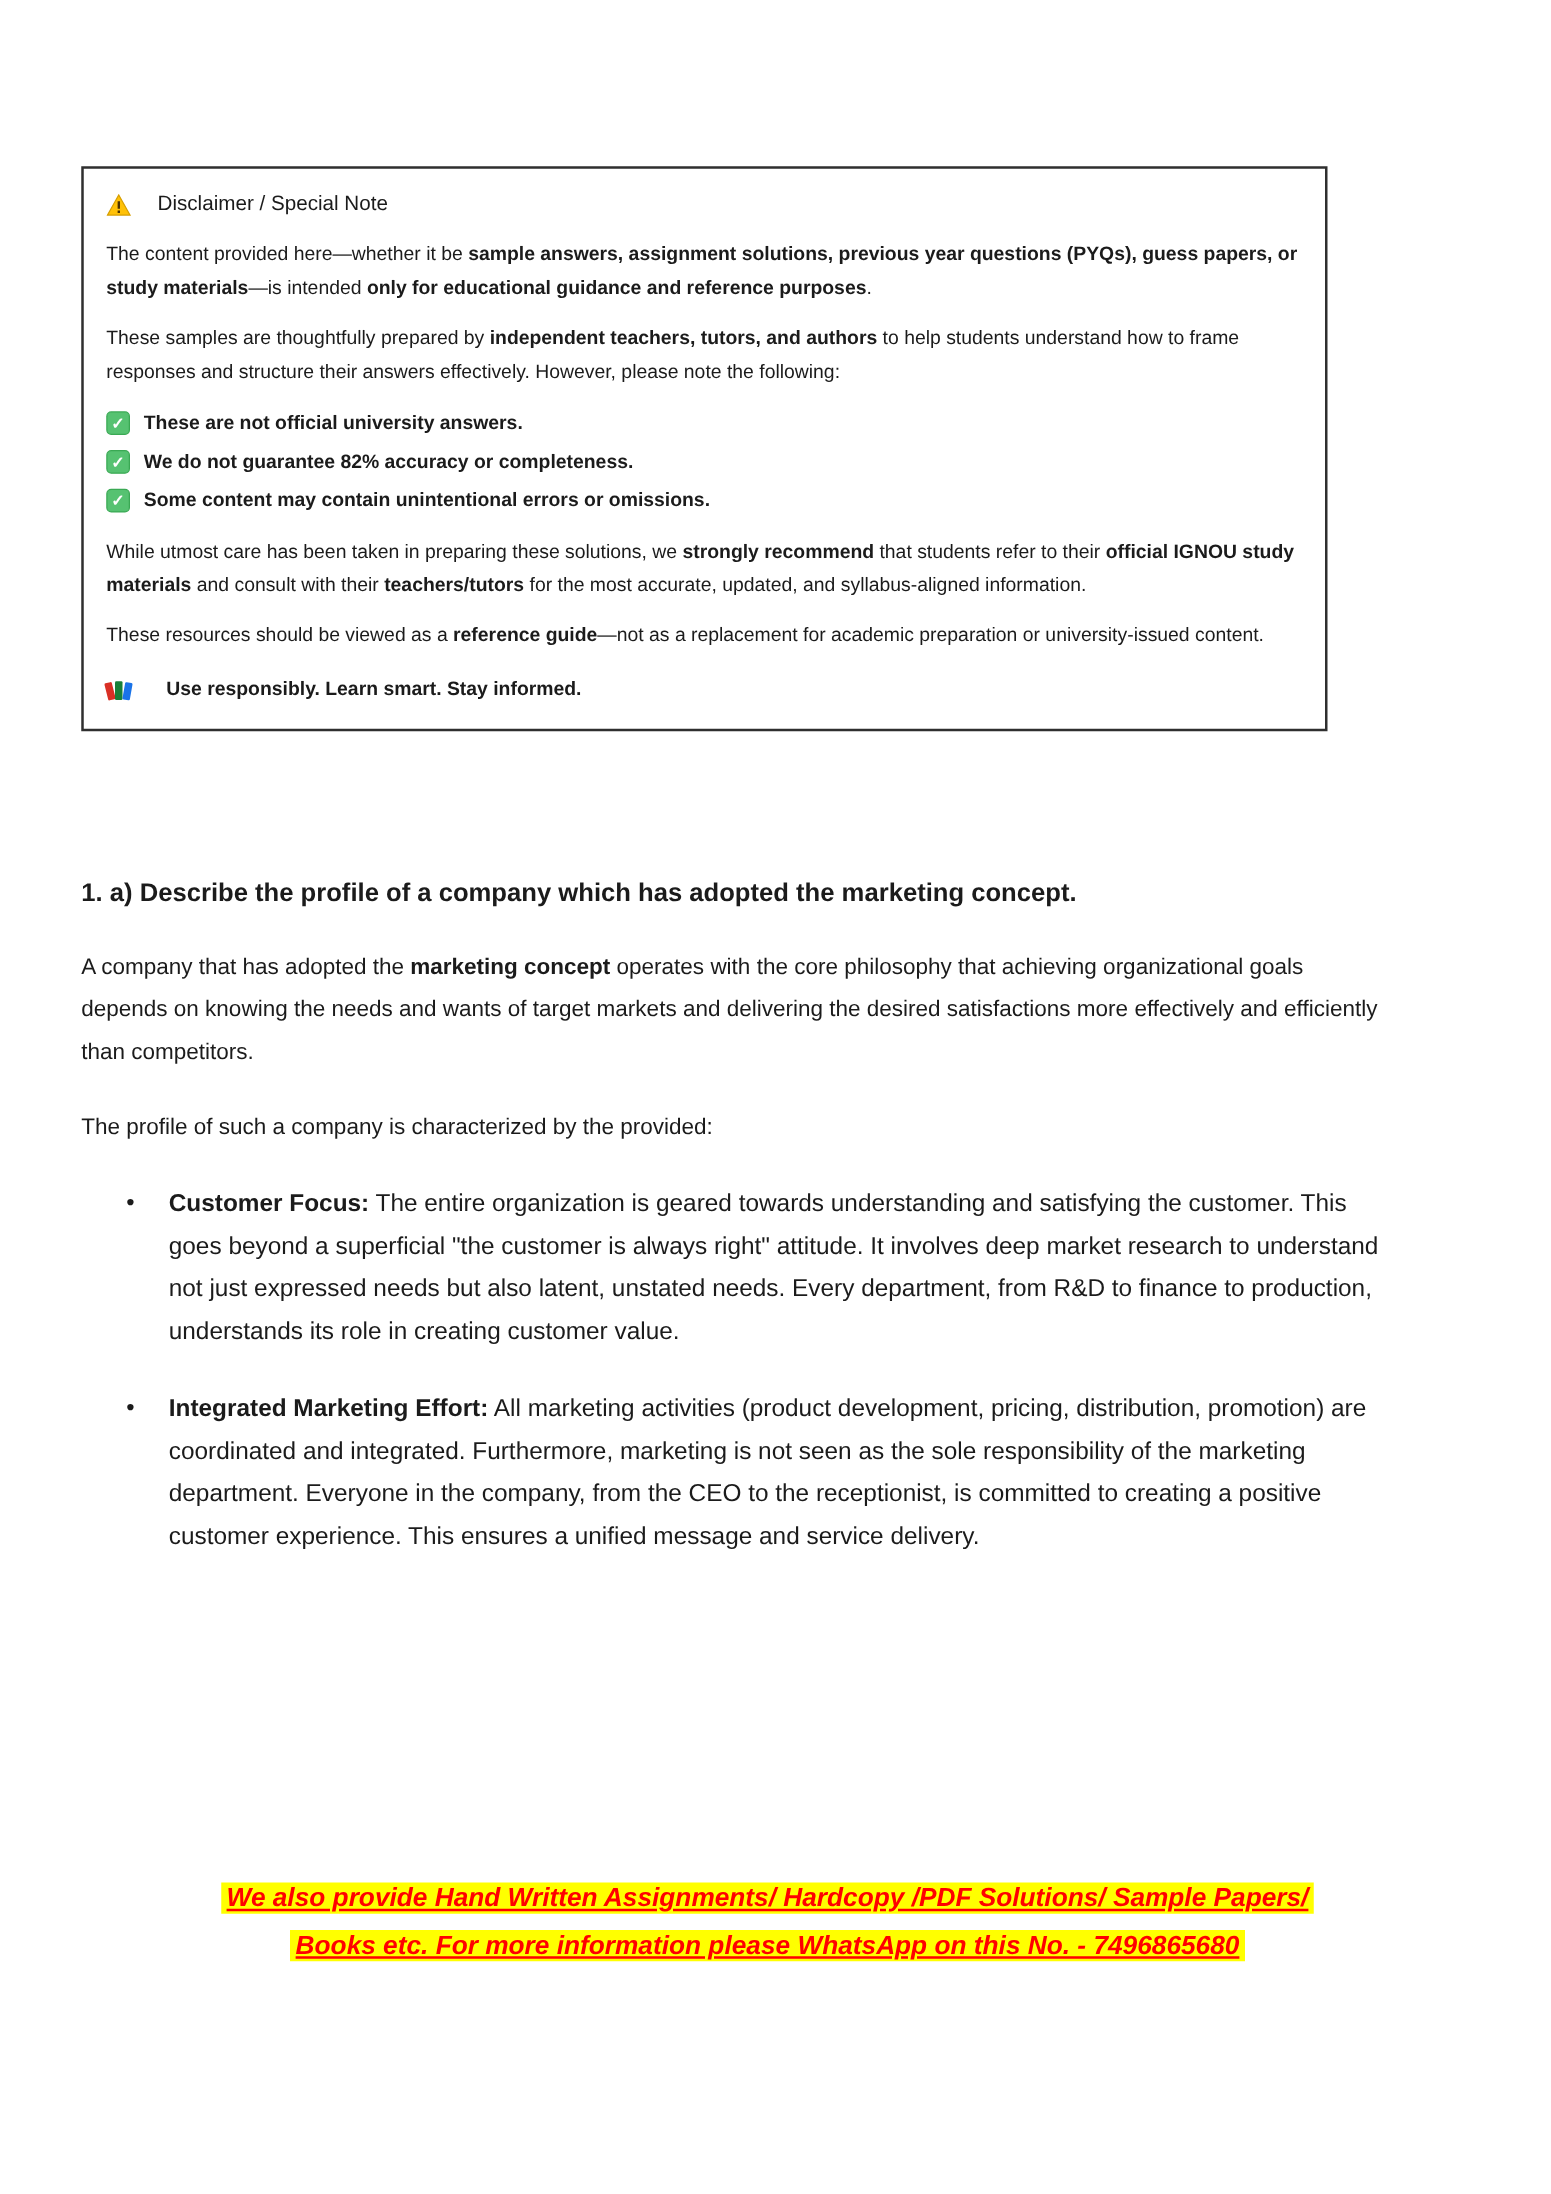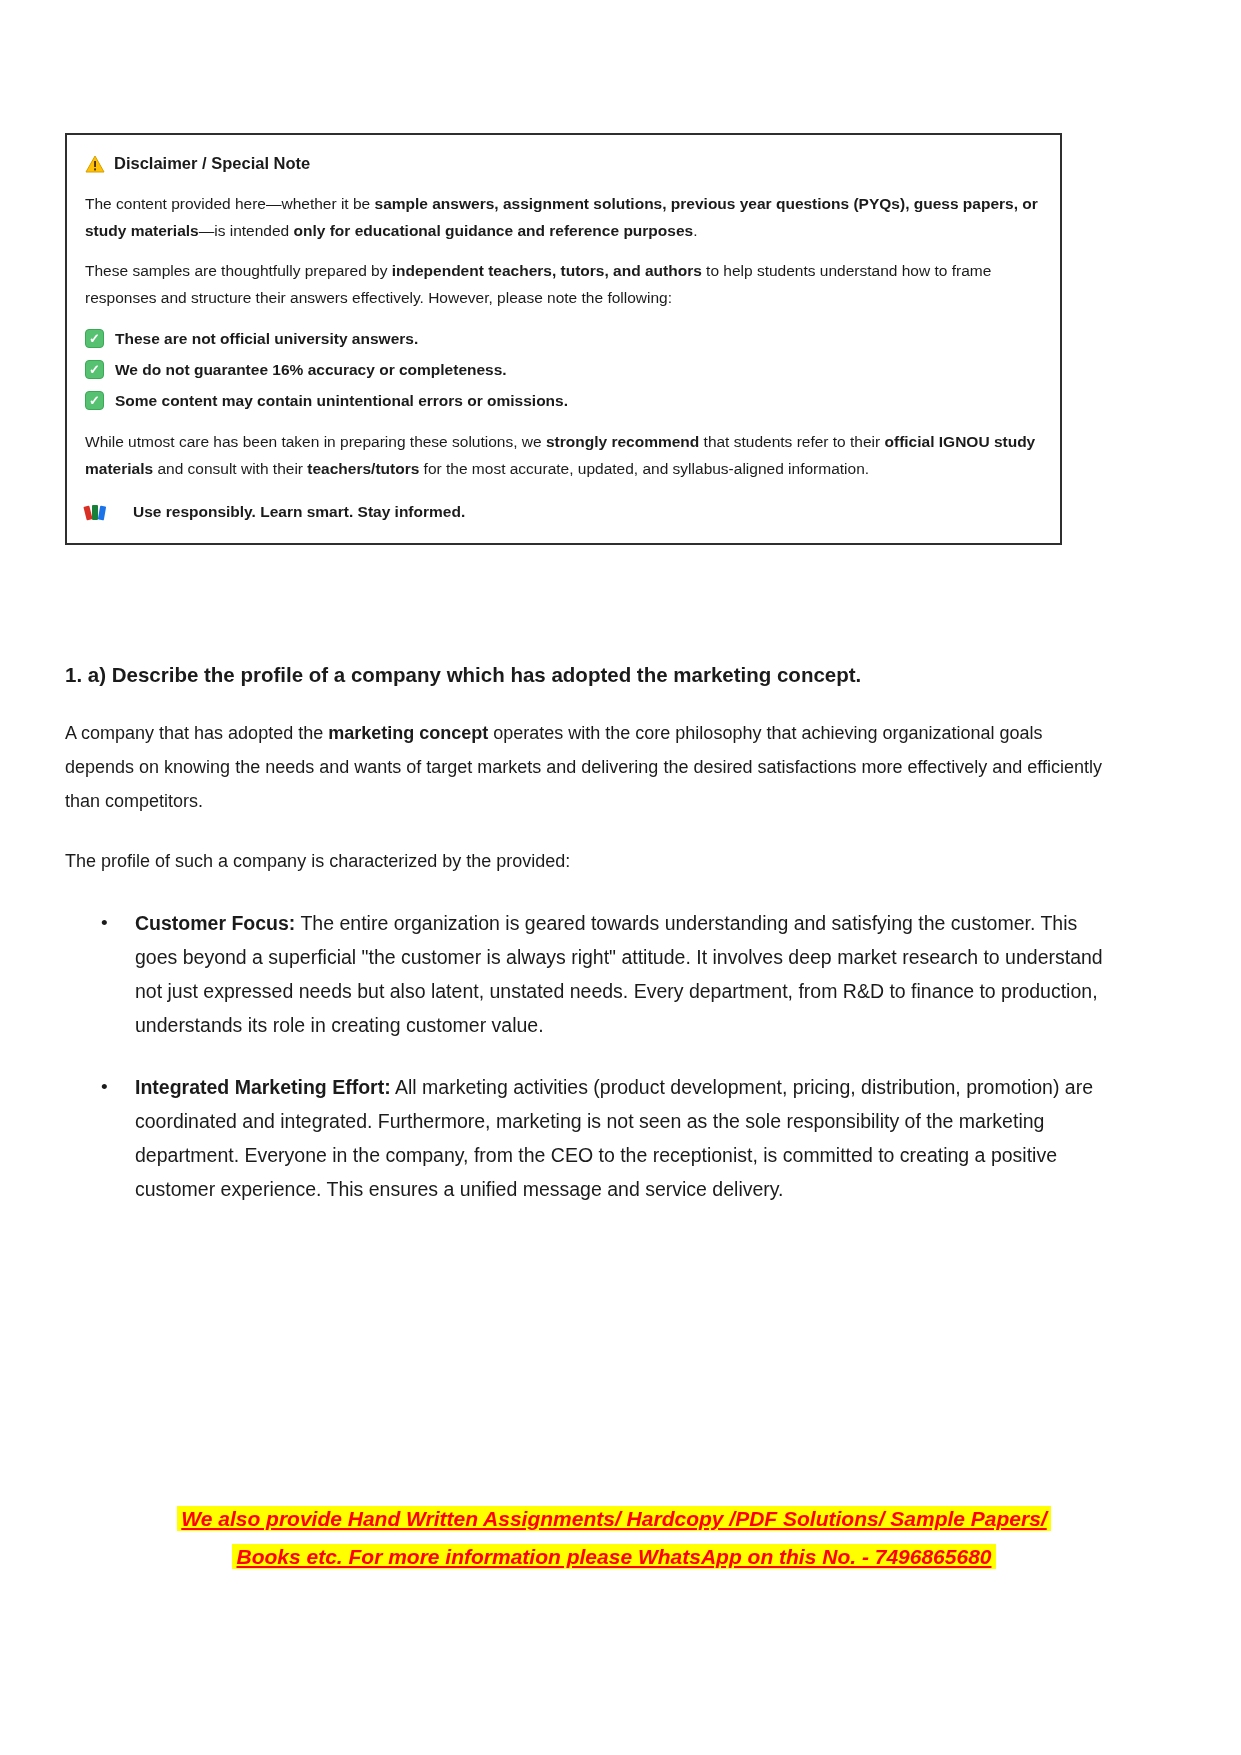--- a/index.html
+++ b/index.html
@@ -11,21 +11,21 @@
   .page { padding:0 65px; }
 
   
   .disclaimer-box {
     margin-top:133px; width:997px;
     border:2px solid #2f2f2f;
     padding:15px 22px 18px 18px;
     font-size:15.5px; line-height:27px;
   }
   .disc-title-row { display:flex; align-items:center; gap:9px; margin-bottom:12px; }
-  .disc-title { font-weight:bold; font-size:16.5px; }
+  .disc-title { font-weight:normal; font-size:16.5px;margin-left:12px; }
   .warn-icon { display:inline-flex; width:20px; height:18px; }
   .disc-para { margin:13px 0; }
   .disc-para b, .checklist b, .disc-footnote b { font-weight:bold; }
   .checklist { list-style:none; margin:14px 0; }
   .checklist li { display:flex; align-items:center; gap:11px; margin:4px 0; font-weight:bold; }
   .check-icon {
     flex:0 0 auto; width:19px; height:19px; border-radius:4px;
     background:#56c271; border:1px solid #3aa954;
     color:#ffffff; font-size:13px; font-weight:bold;
     display:flex; align-items:center; justify-content:center;
@@ -86,30 +86,31 @@
 
     <p class="disc-para"><span>These samples are thoughtfully prepared by </span><b>independent teachers, tutors, and authors</b><span> to help students understand how to frame responses and structure their answers effectively. However, please note the following:</span></p>
 
     <ul class="checklist">
       <li>
         <span class="check-icon">✓</span>
         <b>These are not official university answers.</b>
       </li>
       <li>
         <span class="check-icon">✓</span>
-        <b>We do not guarantee 16% accuracy or completeness.</b>
+        <b>We do not guarantee 82% accuracy or completeness.</b>
       </li>
       <li>
         <span class="check-icon">✓</span>
         <b>Some content may contain unintentional errors or omissions.</b>
       </li>
     </ul>
 
     <p class="disc-para"><span>While utmost care has been taken in preparing these solutions, we </span><b>strongly recommend</b><span> that students refer to their </span><b>official IGNOU study materials</b><span> and consult with their </span><b>teachers/tutors</b><span> for the most accurate, updated, and syllabus-aligned information.</span></p>
 
+    <p class="disc-para"><span>These resources should be viewed as a </span><b>reference guide</b><span>—not as a replacement for academic preparation or university-issued content.</span></p>
 
     <p class="disc-footnote">
       <span class="books-icon">
           <i class="bk1"></i>
           <i class="bk2"></i>
           <i class="bk3"></i>
         </span>
       <b>Use responsibly. Learn smart. Stay informed.</b>
     </p>
   </div>

